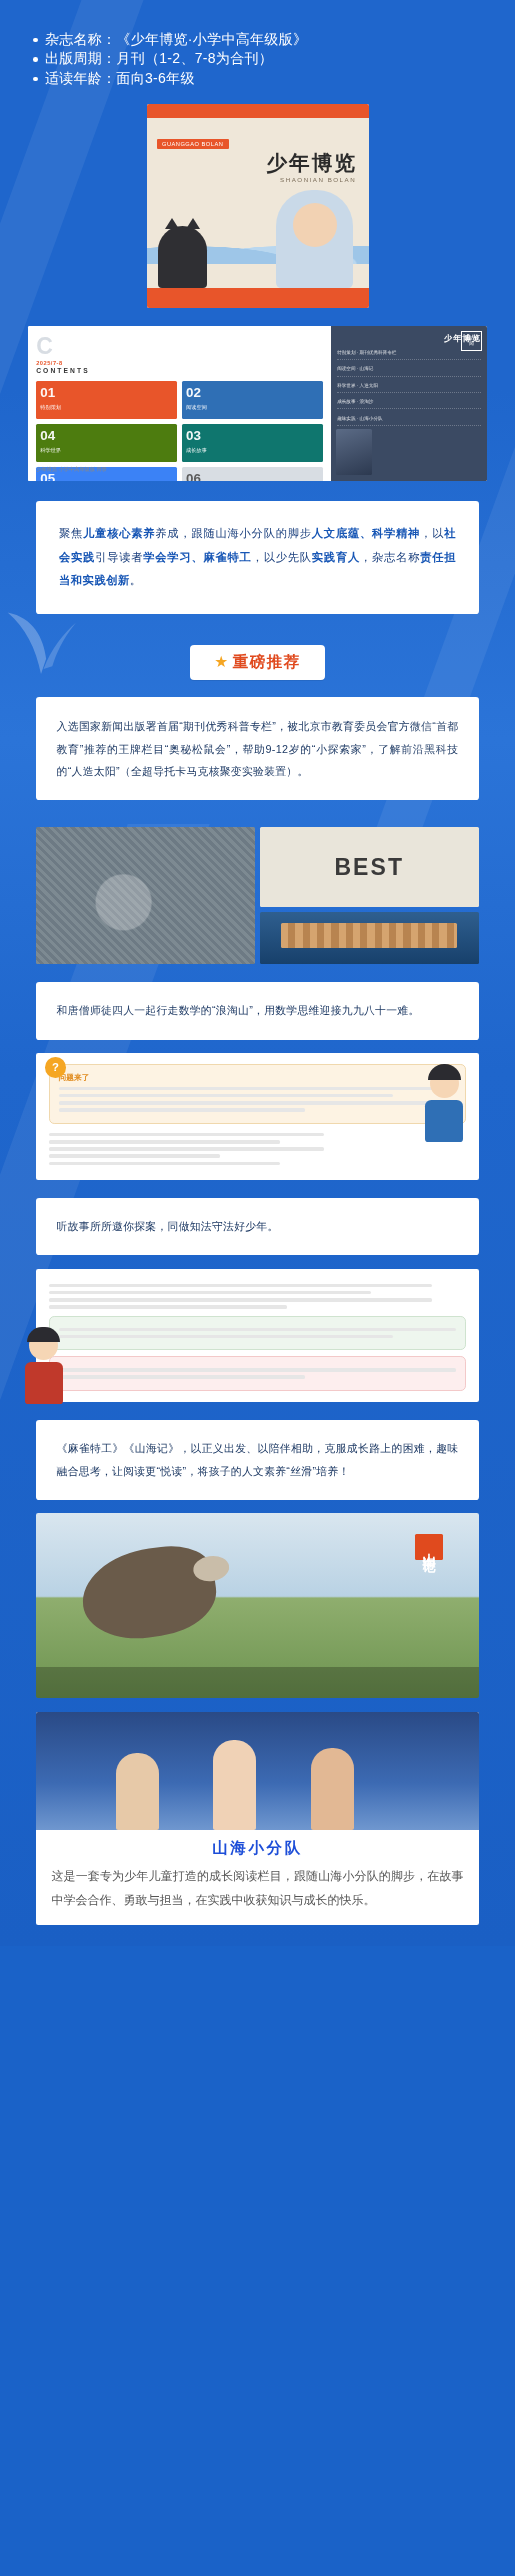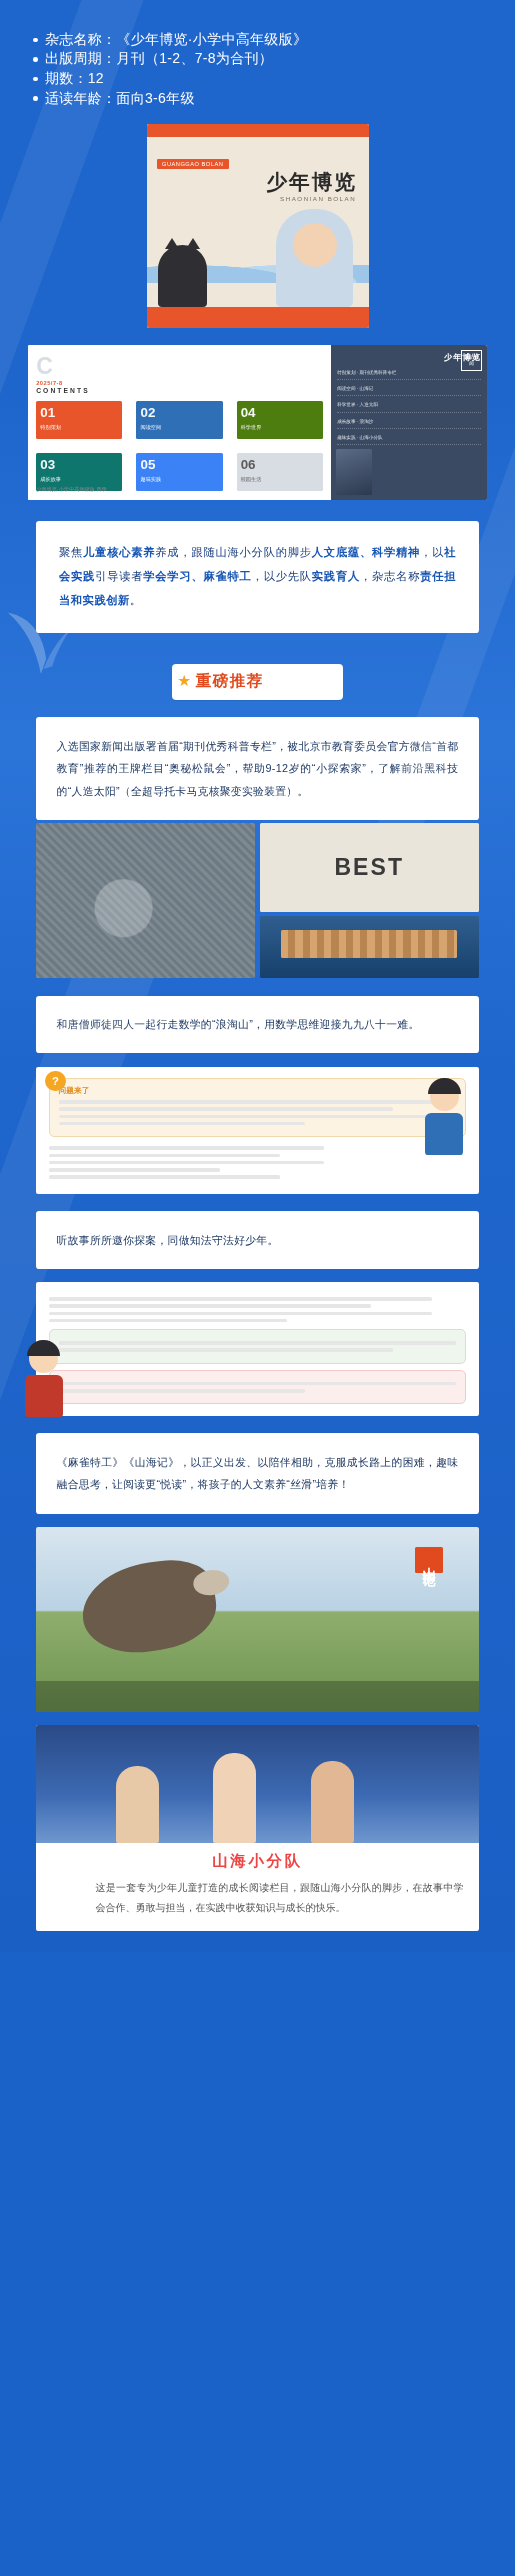--- a/index.html
+++ b/index.html
@@ -174,22 +174,22 @@
   }
   .cont-label {
     font-size: 6.7px;
     color: #333;
     letter-spacing: 2.1px;
     margin-top: 1px;
     font-weight: bold;
   }
   .cont-grid {
     display: grid;
-    grid-template-columns: repeat(3, 1fr);
-    gap: 14px;
+    grid-template-columns: repeat(2, 1fr);
+    gap: 5px;
     margin-top: 7.2px;
   }
   .cont-cell {
     border-radius: 1.5px;
     padding: 5.2px 4.1px;
     min-height: 38px;
     color: #fff;
   }
   .cont-num {
     font-size: 13.4px;
@@ -263,25 +263,25 @@
     color: #1a3f7d;
     font-size: 11.3px;
     line-height: 2.1;
     text-align: justify;
     letter-spacing: 0.5px;
   }
   .statement b { color: #1756b5; font-weight: bold; }
   
   .sec-head {
     margin: 31px auto 0 auto;
-    width: 171px;
+    width: 135px;
     background: #ffffff;
     border-radius: 4.1px;
     padding: 7.2px 5.2px;
-    text-align: left;
+    text-align: center;
     font-size: 15.5px;
     font-weight: bold;
     color: #e04a1e;
     letter-spacing: 1.5px;
     box-shadow: 0 1px 0 rgba(0,0,0,0.08);
   }
   .sec-head .star { color: #f5a623; margin-right: 3.1px; }
   
   .text-card {
     margin: 17.5px 36px 0 36px;
@@ -289,25 +289,25 @@
     border-radius: 3.1px;
     padding: 17.5px 20.6px;
     color: #16335f;
     font-size: 10.8px;
     line-height: 2.1;
     text-align: justify;
     letter-spacing: 0.3px;
   }
   
   .collage {
-    margin: 3px 36px 0 36px;
+    margin: 27px 36px 0 36px;
     display: grid;
     grid-template-columns: 1fr 1fr;
     gap: 4.1px;
-    height: 155px;
+    height: 137px;
   }
   .ph {
     border-radius: 1.5px;
     position: relative;
     overflow: hidden;
   }
   .ph-city {
     grid-row: span 2;
     background:
       repeating-linear-gradient(45deg,#7d8a92 0 3.1px,#6d7a84 3.1px 6.2px),
@@ -452,55 +452,50 @@
     position: absolute;
     bottom: 0;
     width: 43px; height: 77px;
     background: #e7c9a8;
     border-radius: 20.6px 20.6px 2.1px 2.1px;
   }
   .squad-title {
     text-align: center;
     font-size: 15.5px;
     font-weight: bold;
-    color: #ef4444;
+    color: #1d4ed8;
     letter-spacing: 2.6px;
     padding: 8.2px 0 5.2px 0;
   }
   .squad-body {
     padding: 0 15.5px 13.4px 15.5px;
-    font-size: 10px;
+    font-size: 12px;
     color: #555;
     line-height: 2;
     text-align: justify;
-    margin-left: 44px;
   }
 </style>
 </head>
 <body>
 
 <div class="page">
 
   <div class="stripe" style="left:-31px; top:0; width:62px; height:618px;"></div>
   <div class="stripe" style="right:-20.6px; top:155px; width:46px; height:721px;"></div>
   <div class="stripe" style="left:-41px; top:824px; width:82px; height:927px;"></div>
   <div class="stripe" style="right:-31px; top:1649px; width:72px; height:1133px;"></div>
 
   <div class="spec-block">
     <div class="spec-item">
       <span class="spec-dot"></span>
       <span>杂志名称：《少年博览·小学中高年级版》</span>
     </div>
     <div class="spec-item">
       <span class="spec-dot"></span>
       <span>出版周期：月刊（1-2、7-8为合刊）</span>
-    </div>
-    <div class="spec-item">
-      <span class="spec-dot"></span>
-      <span>期数：12</span>
     </div>
     <div class="spec-item">
       <span class="spec-dot"></span>
       <span>适读年龄：面向3-6年级</span>
     </div>
   </div>
 
   <div class="cover-wrap">
     <div class="cover-top-strip"></div>
     <div class="cover-inner">

